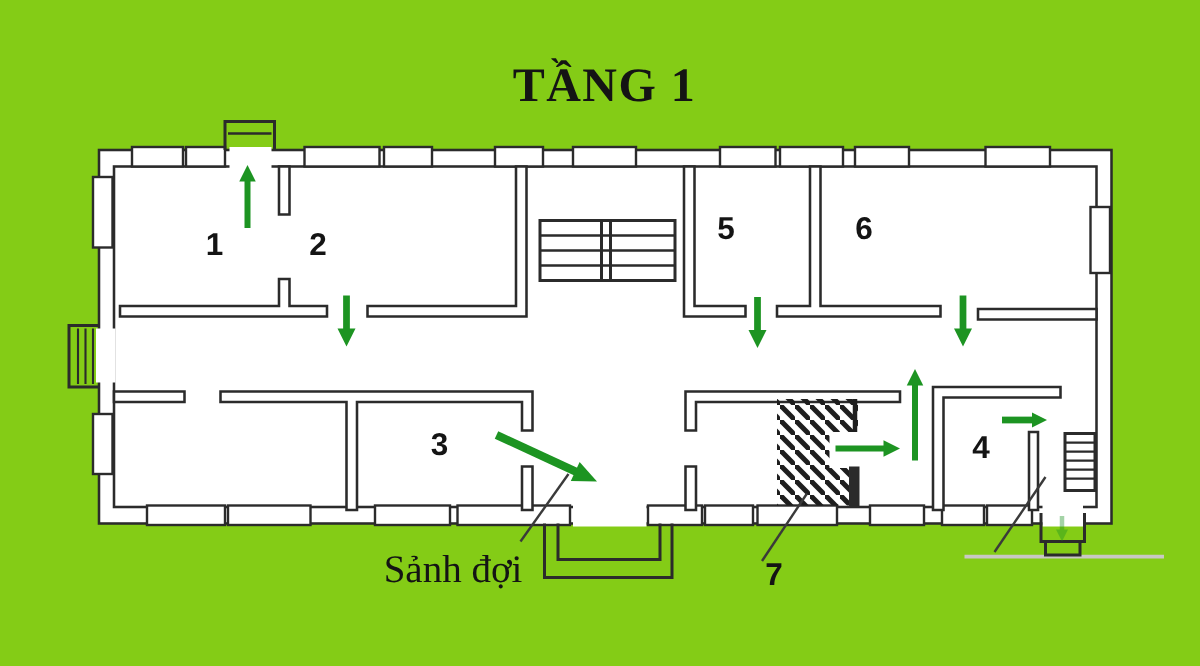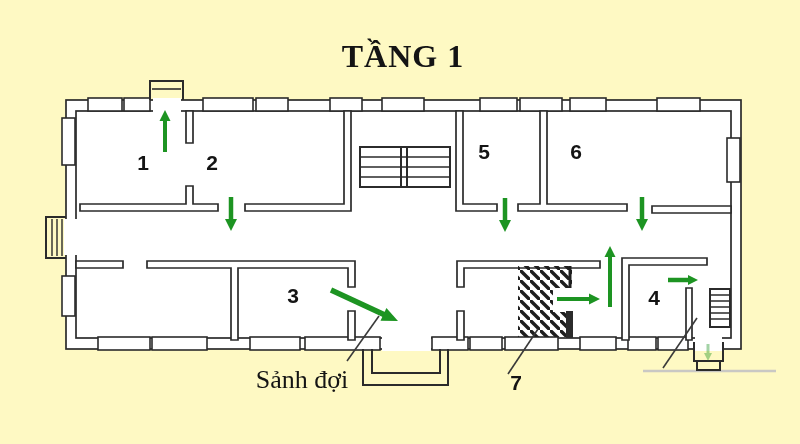--- a/index.html
+++ b/index.html
@@ -1,16 +1,16 @@
 <!DOCTYPE html>
 <html><head>
 <meta charset="utf-8">
 <style>
   html,body{margin:0;padding:0;background:#ffffff;}
-  .stage{position:relative;width:800px;height:444px;background:#fef9c3;overflow:hidden;
+  .stage{position:relative;width:800px;height:444px;background:#84cc16;overflow:hidden;
          font-family:"Liberation Sans",sans-serif;}
   svg{display:block;}
   .title-text{font-family:"Liberation Serif",serif;font-weight:bold;font-size:32px;
               letter-spacing:1px;fill:#141414;}
   .lobby-text{font-family:"Liberation Serif",serif;font-size:26px;fill:#141414;}
   .room-num{font-family:"Liberation Sans",sans-serif;font-weight:bold;font-size:21px;fill:#141414;}
   .wall{fill:#ffffff;stroke:#2b2b2b;stroke-width:1.7;}
   .wall-noline{fill:none;stroke:#2b2b2b;stroke-width:1.7;}
   .win{fill:#ffffff;stroke:#2b2b2b;stroke-width:1.6;}
   .thin{fill:none;stroke:#2b2b2b;stroke-width:2;}

